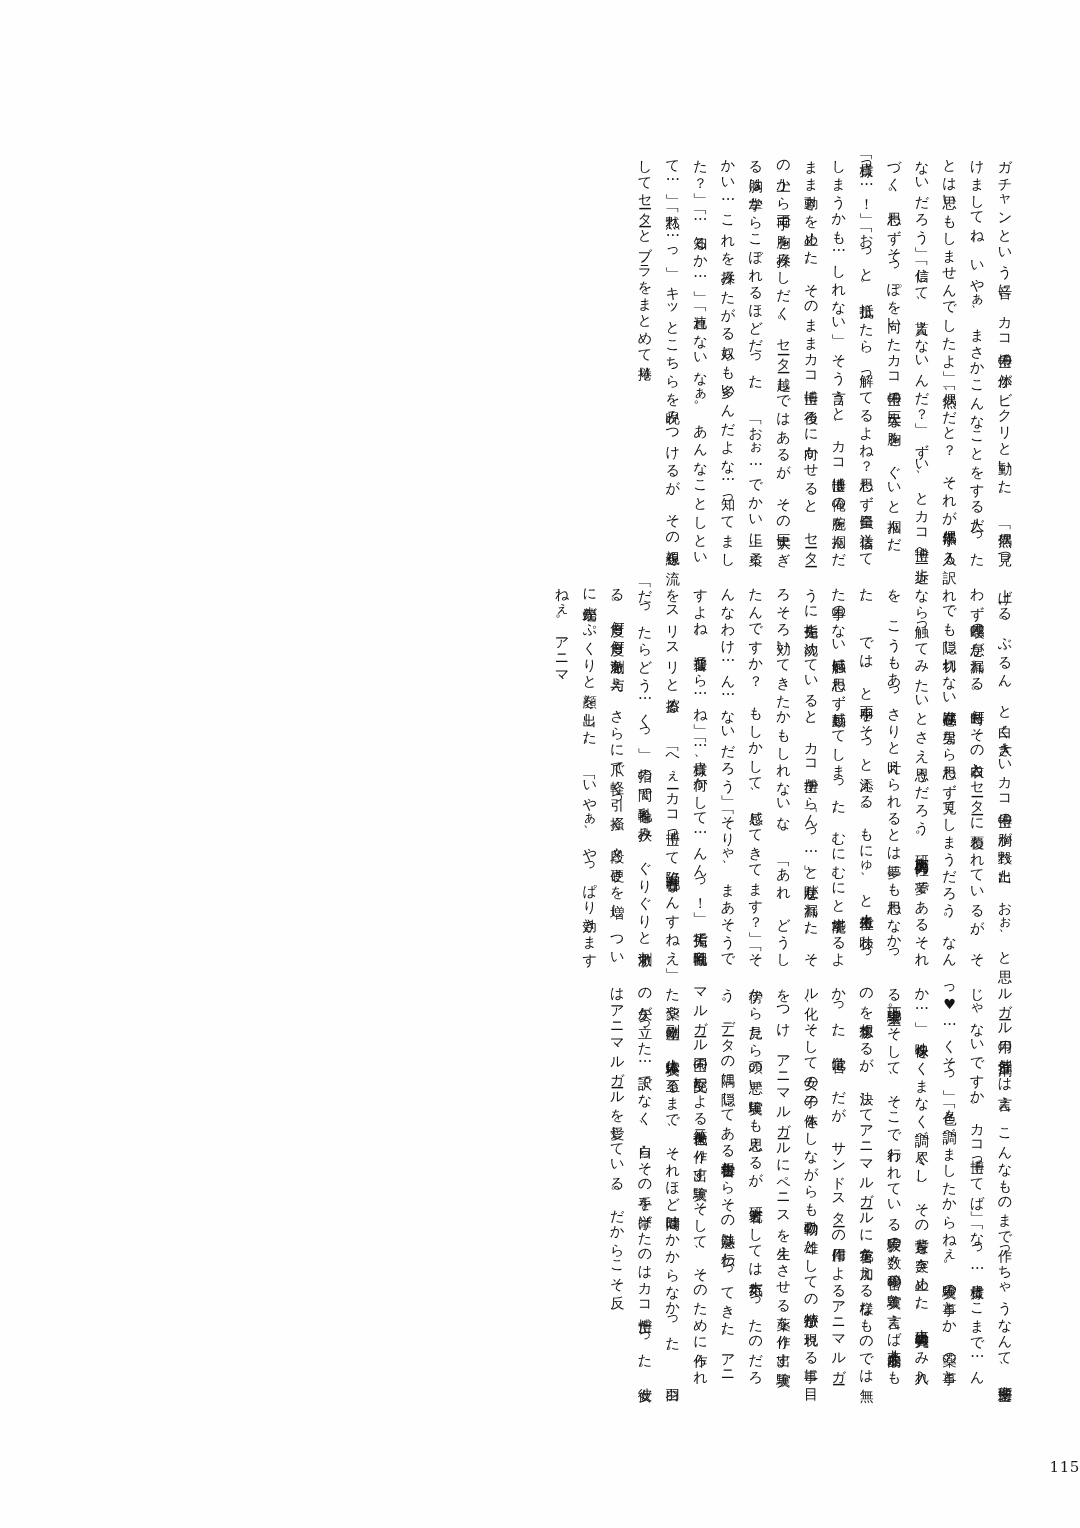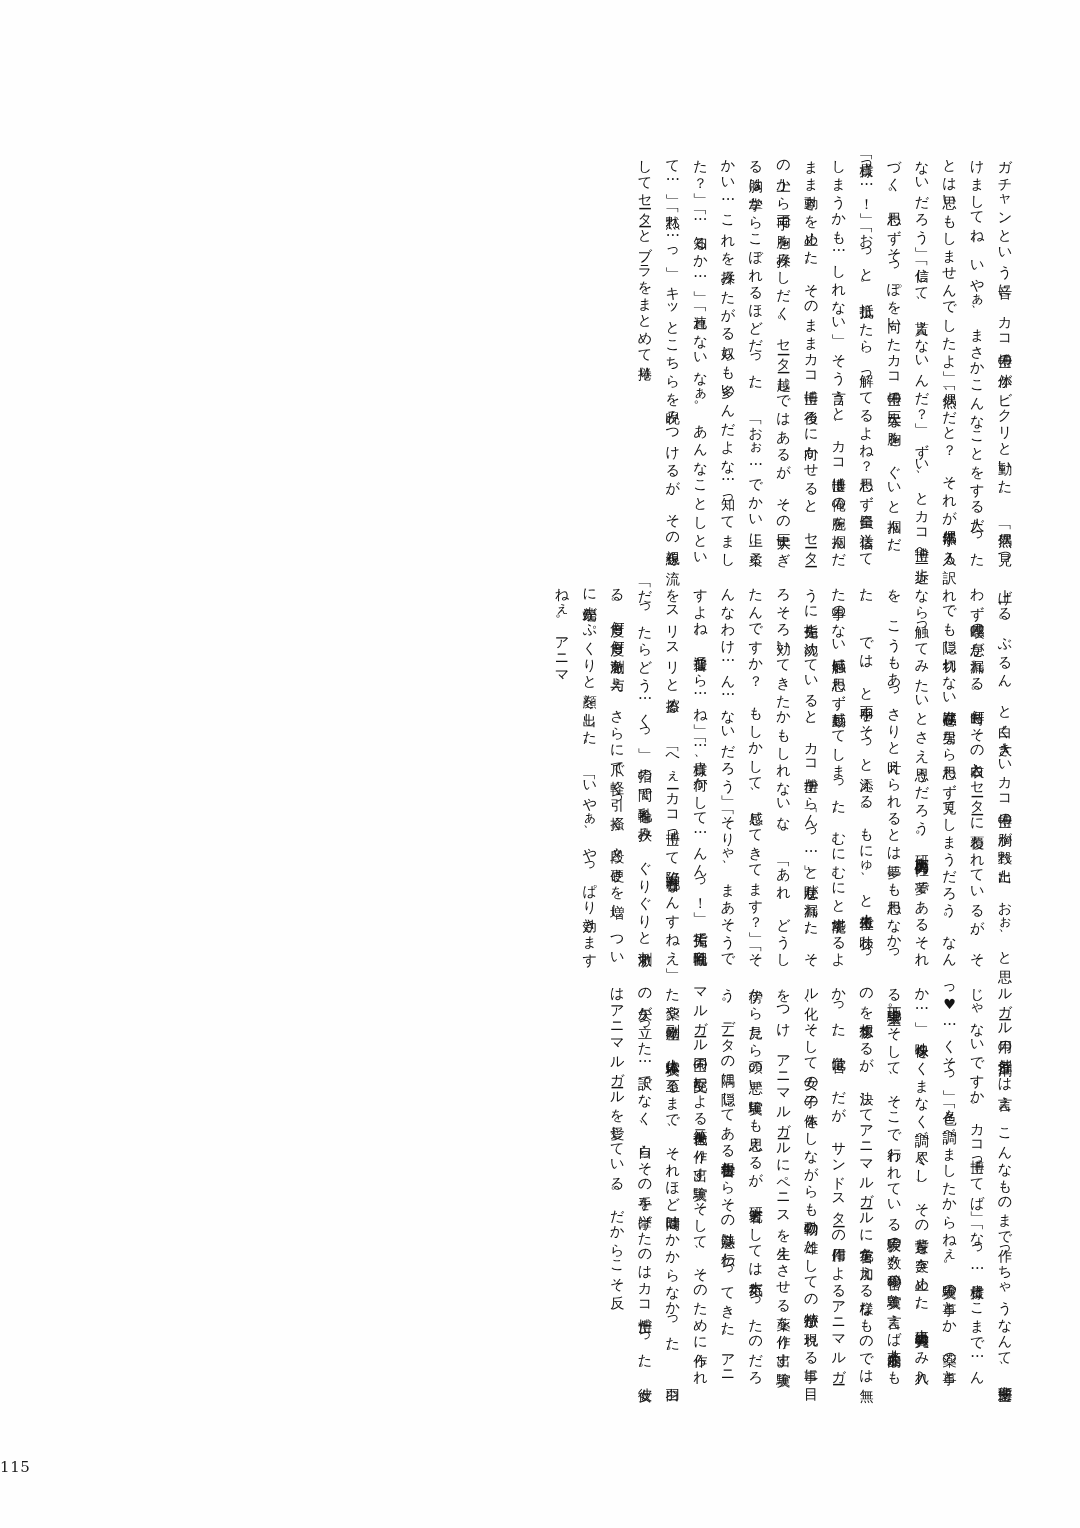--- a/index.html
+++ b/index.html
@@ -48,21 +48,21 @@
     top: 978px;
     right: 62px;
     height: 400px;
     width: 950px;
   }
   .page-number {
     position: absolute;
     bottom: 52px;
     left: 0;
     right: 0;
-    text-align: left;
+    text-align: right;
     font-size: 15px;
     letter-spacing: 0.04em;
     color: #1a1a1a;
     font-family: "DejaVu Serif", "Liberation Serif", serif;
   }
 </style>
 </head>
 <body>
 
 <div class="page">

